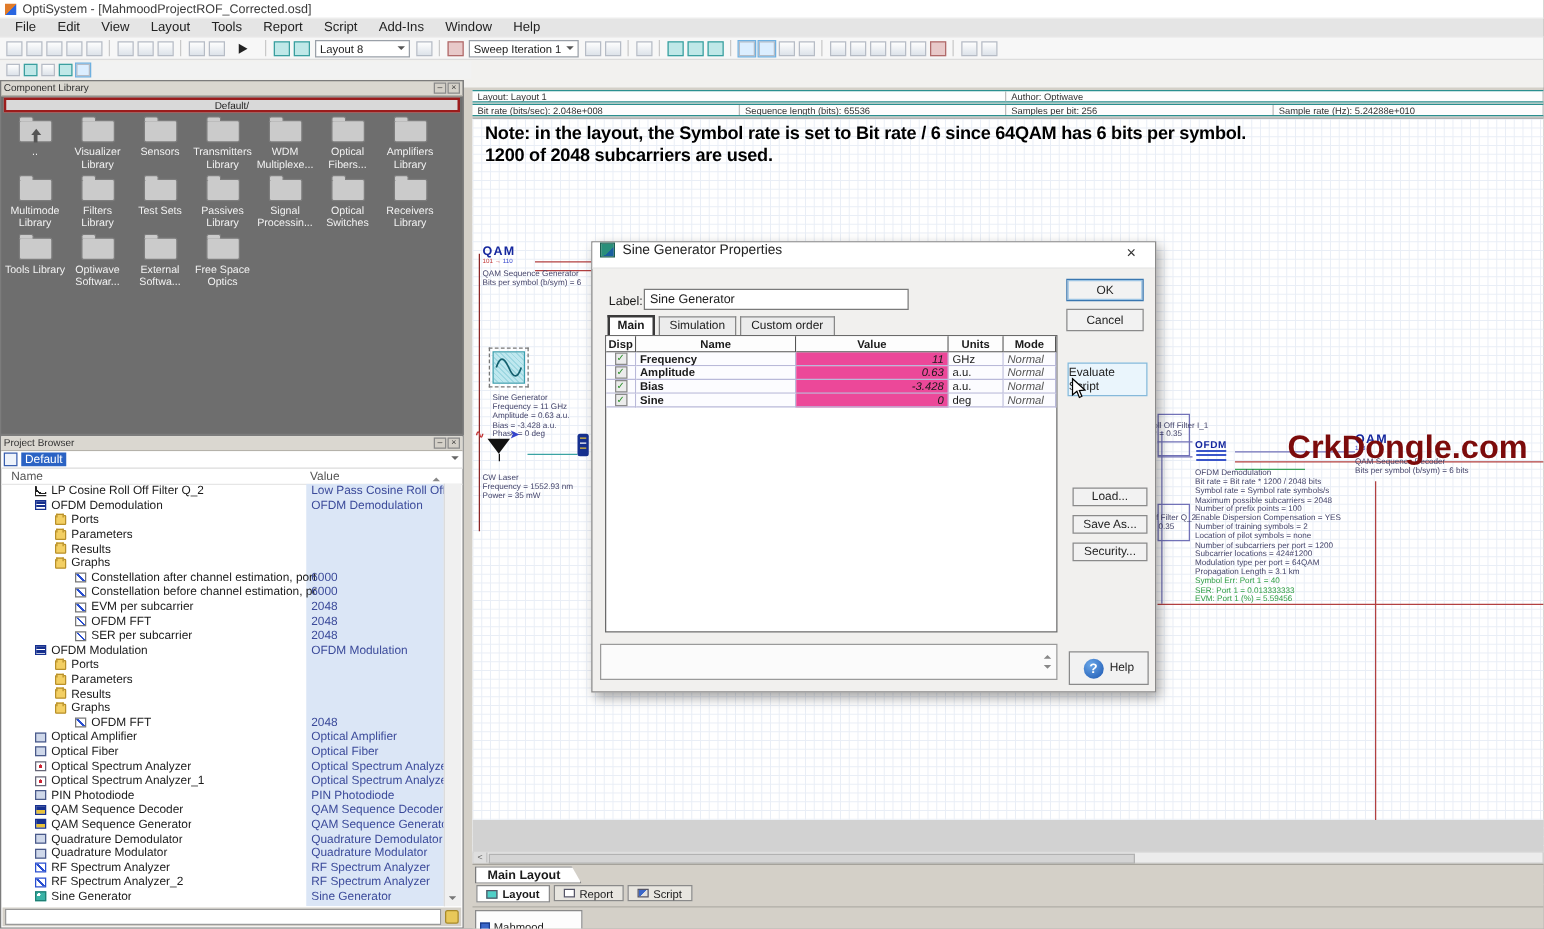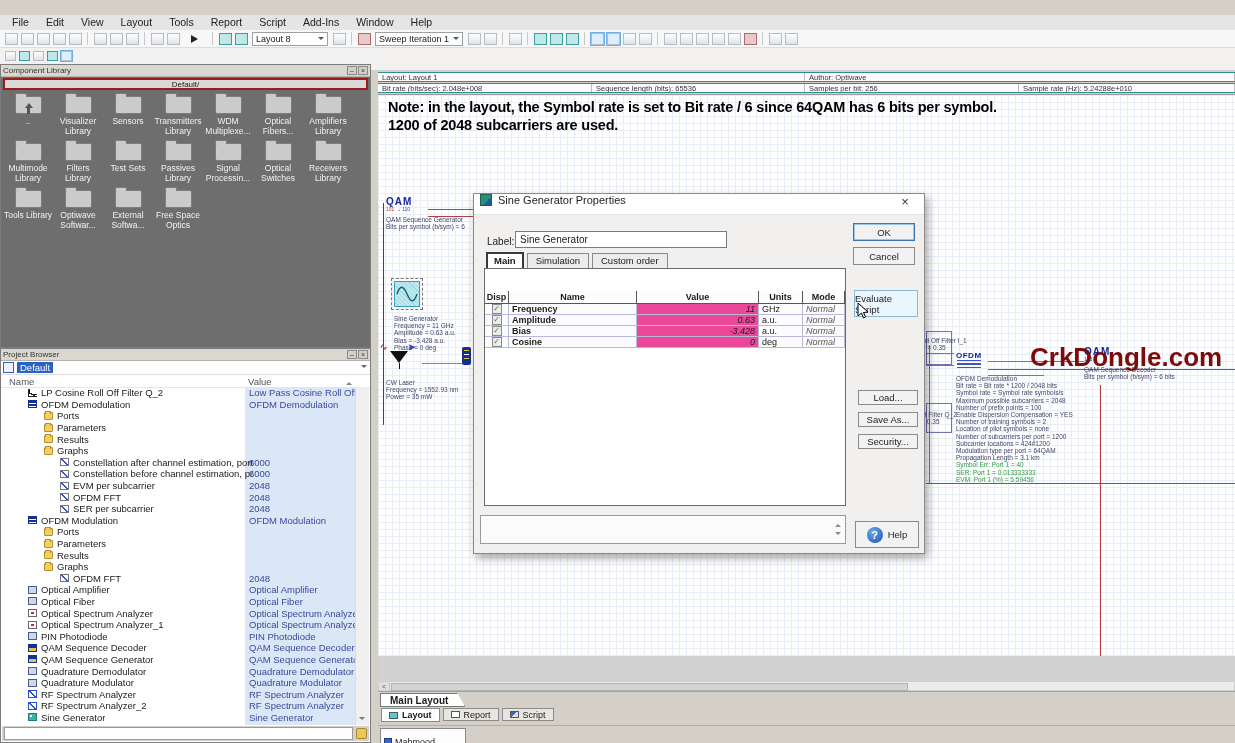--- a/index.html
+++ b/index.html
@@ -116,21 +116,21 @@
   .dlg-title{height:20px;background:#fff;display:flex;align-items:flex-start;padding:0 6px;border-bottom:1px solid #e2e2e2;font-size:11px;color:#222;}
   .dlg-ico{width:10px;height:10px;background:linear-gradient(135deg,#2a8f7a 60%,#1a5fa0 60%);border:1px solid #1a5f50;margin-right:6px;flex:none;}
   .dlg-close{margin-left:auto;width:26px;text-align:center;font-size:13px;color:#333;}
   .dlg-label-caption{position:absolute;left:13px;top:42px;font-size:10px;}
   .dlg-input{position:absolute;left:41px;top:37px;width:212px;height:17px;background:#fff;border:1px solid #7a7a7a;
              font-size:10px;display:flex;align-items:center;padding-left:4px;box-sizing:border-box;}
   .dlg-tabs{position:absolute;left:12px;top:59px;display:flex;align-items:flex-end;height:15px;}
   .dlg-tab{border:1px solid #888;border-bottom:none;background:#ececec;font-size:9.5px;padding:1px 8px;margin-right:3px;height:12px;box-sizing:content-box;}
   .dlg-tab.active{background:#fff;font-weight:bold;border:2px solid #3a3a3a;border-bottom:none;padding:1px 6px;}
   .dlg-grid-wrap{position:absolute;left:10px;top:74px;width:362px;height:238px;background:#fff;border:1px solid #6a6a6a;box-sizing:border-box;}
-  .dlg-grid{display:grid;grid-template-columns:24px 128px 122px 44px 42px;font-size:9px;margin-top:22px;}
+  .dlg-grid{display:grid;grid-template-columns:24px 128px 122px 44px 42px;font-size:9px;}
   .g-row{display:contents;}
   .g-h{font-weight:bold;text-align:center;border-right:1px solid #555;border-bottom:1px solid #555;background:#fdfdfd;padding:1px 0;}
   .g-c{border-right:1px solid #b9b9d9;border-bottom:1px solid #b9b9d9;padding:0 3px;height:11px;display:flex;align-items:center;background:#fcfcff;box-sizing:border-box;}
   .g-c.name{font-weight:bold;}
   .g-c.val{background:#ec4899;justify-content:flex-end;font-style:italic;}
   .g-c.mode{font-style:italic;color:#555;}
   .chk{width:8px;height:8px;border:1px solid #8a8a8a;background:#ececec;font-size:8px;line-height:7px;color:#2a8f2a;text-align:center;margin:auto;}
   .chk::before{content:"\2713";}
   .dbtn{position:absolute;background:#f2f2f2;border:1px solid #8a8a8a;font-size:9.5px;display:flex;align-items:center;justify-content:center;box-sizing:border-box;color:#222;}
   .dbtn.default{border:1px solid #3a77b0;box-shadow:inset 0 0 0 1px #9cc4e4;}
@@ -157,20 +157,24 @@
   .dt-ic.layout{background:#4fd0c8;} .dt-ic.report{background:#fff;} .dt-ic.script{background:linear-gradient(135deg,#3a66c9 50%,#e0e0e0 50%);}
   .taskbar{position:absolute;left:378px;top:725px;right:0;height:18px;background:#d4d0c8;border-top:1px solid #b0ada6;display:flex;padding:2px 0 0 2px;box-sizing:border-box;}
   .task-tab{width:86px;height:28px;background:#fdfdfd;border:1px solid #8a8a8a;display:flex;align-items:center;font-size:9px;padding:0 3px;box-sizing:border-box;}
   .task-ico{width:8px;height:8px;background:#3a66c9;margin-right:3px;border:1px solid #1a3a8a;box-sizing:border-box;}
 </style>
 </head>
 <body>
 
 <div id="app">
 
+  <div class="titlebar">
+    <div class="app-icon"></div>
+    <div class="titlebar-text">OptiSystem - [MahmoodProjectROF_Corrected.osd]</div>
+  </div>
 
   <div class="menubar">
 
   <div class="menu-item">File</div>
       <div class="menu-item">Edit</div>
       <div class="menu-item">View</div>
       <div class="menu-item">Layout</div>
       <div class="menu-item">Tools</div>
       <div class="menu-item">Report</div>
       <div class="menu-item">Script</div>
@@ -731,21 +735,21 @@
               <div class="g-c name">Bias</div>
               <div class="g-c val">-3.428</div>
               <div class="g-c">a.u.</div>
               <div class="g-c mode">Normal</div>
             </div>
           
             <div class="g-row">
               <div class="g-c">
                 <span class="chk"></span>
               </div>
-              <div class="g-c name">Cosine</div>
+              <div class="g-c name">Sine</div>
               <div class="g-c val">0</div>
               <div class="g-c">deg</div>
               <div class="g-c mode">Normal</div>
             </div>
           </div>
       </div>
     </div>
 
     <div class="dbtn default" style="left:379px;top:29px;width:62px;height:18px;">OK</div>
     <div class="dbtn" style="left:379px;top:53px;width:62px;height:18px;">Cancel</div>

